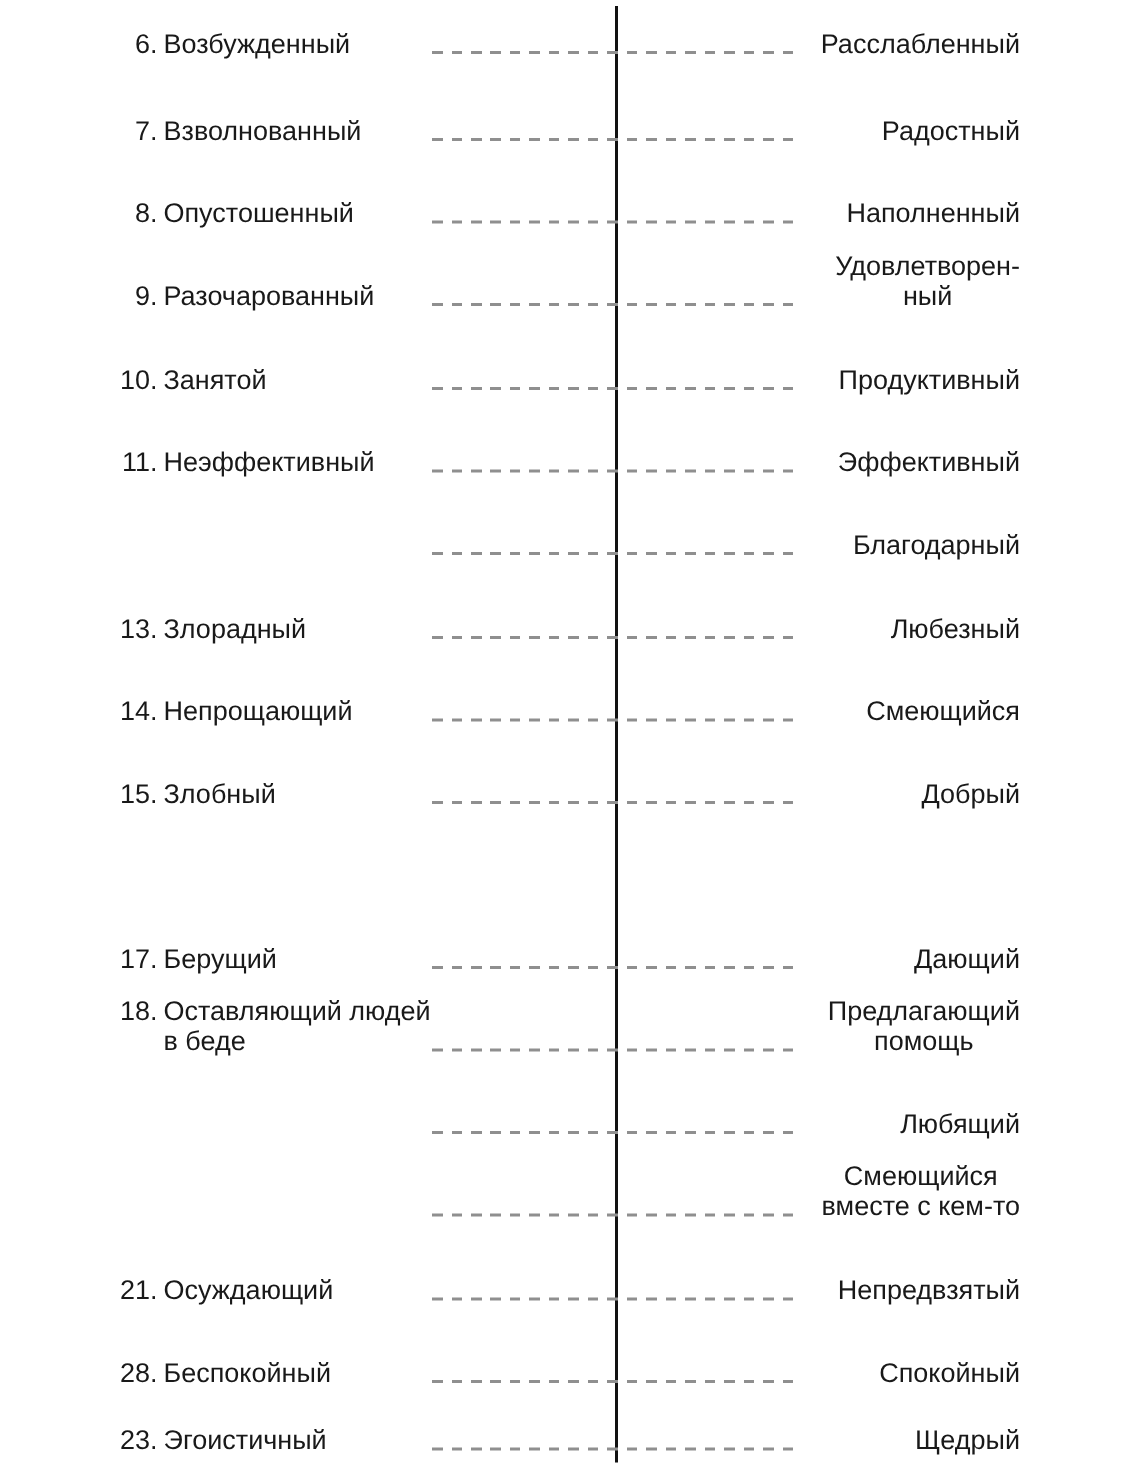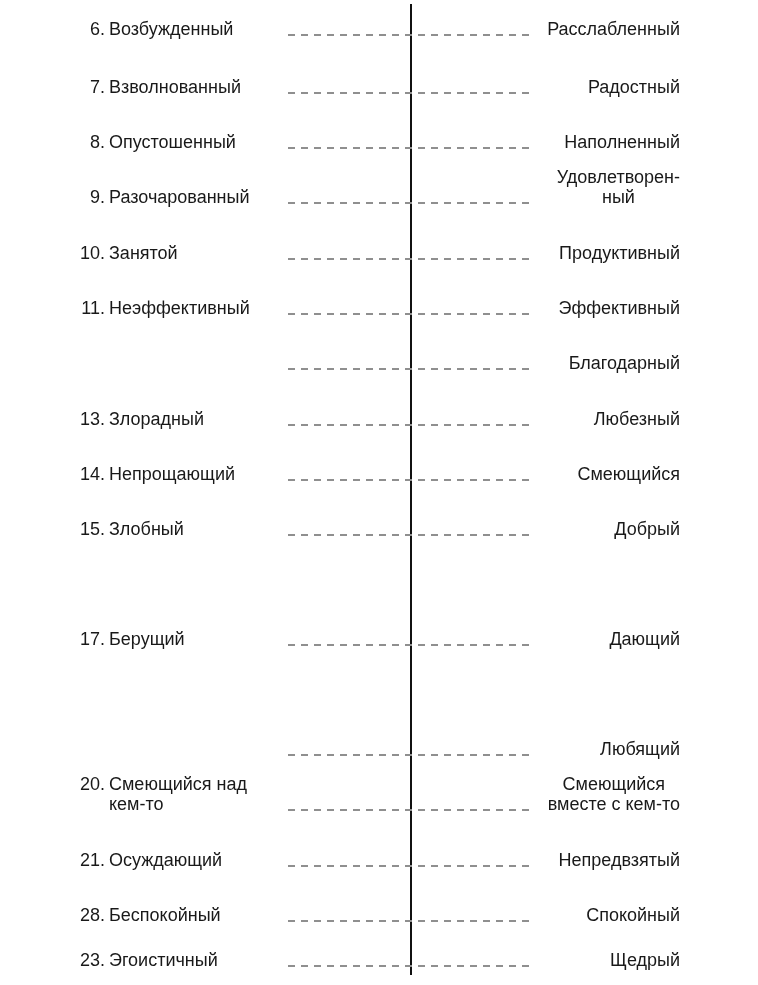--- a/index.html
+++ b/index.html
@@ -161,32 +161,37 @@
 
   <div class="row" style="top:605px">
     <span class="left-label">
         <span class="num">17.</span>
         <span class="ltext">Берущий</span>
       </span>
     <span class="dash-line"></span>
     <span class="right-label">Дающий</span>
   </div>
 
+  <div class="row" style="top:660px">
+    <span class="left-label">
+        <span class="num">18.</span>
+        <span class="ltext">Оставляющий людей
+в беде</span>
+      </span>
+    <span class="dash-line"></span>
+    <span class="right-label">Предлагающий
+помощь</span>
+  </div>
 
   <div class="row" style="top:715px">
     <span class="dash-line"></span>
     <span class="right-label">Любящий</span>
   </div>
 
   <div class="row" style="top:770px">
-    <span class="left-label">
-        <span class="num">20.</span>
-        <span class="ltext">Смеющийся над
-кем-то</span>
-      </span>
     <span class="dash-line"></span>
     <span class="right-label">Смеющийся
 вместе с кем-то</span>
   </div>
 
   <div class="row" style="top:826px">
     <span class="left-label">
         <span class="num">21.</span>
         <span class="ltext">Осуждающий</span>
       </span>

